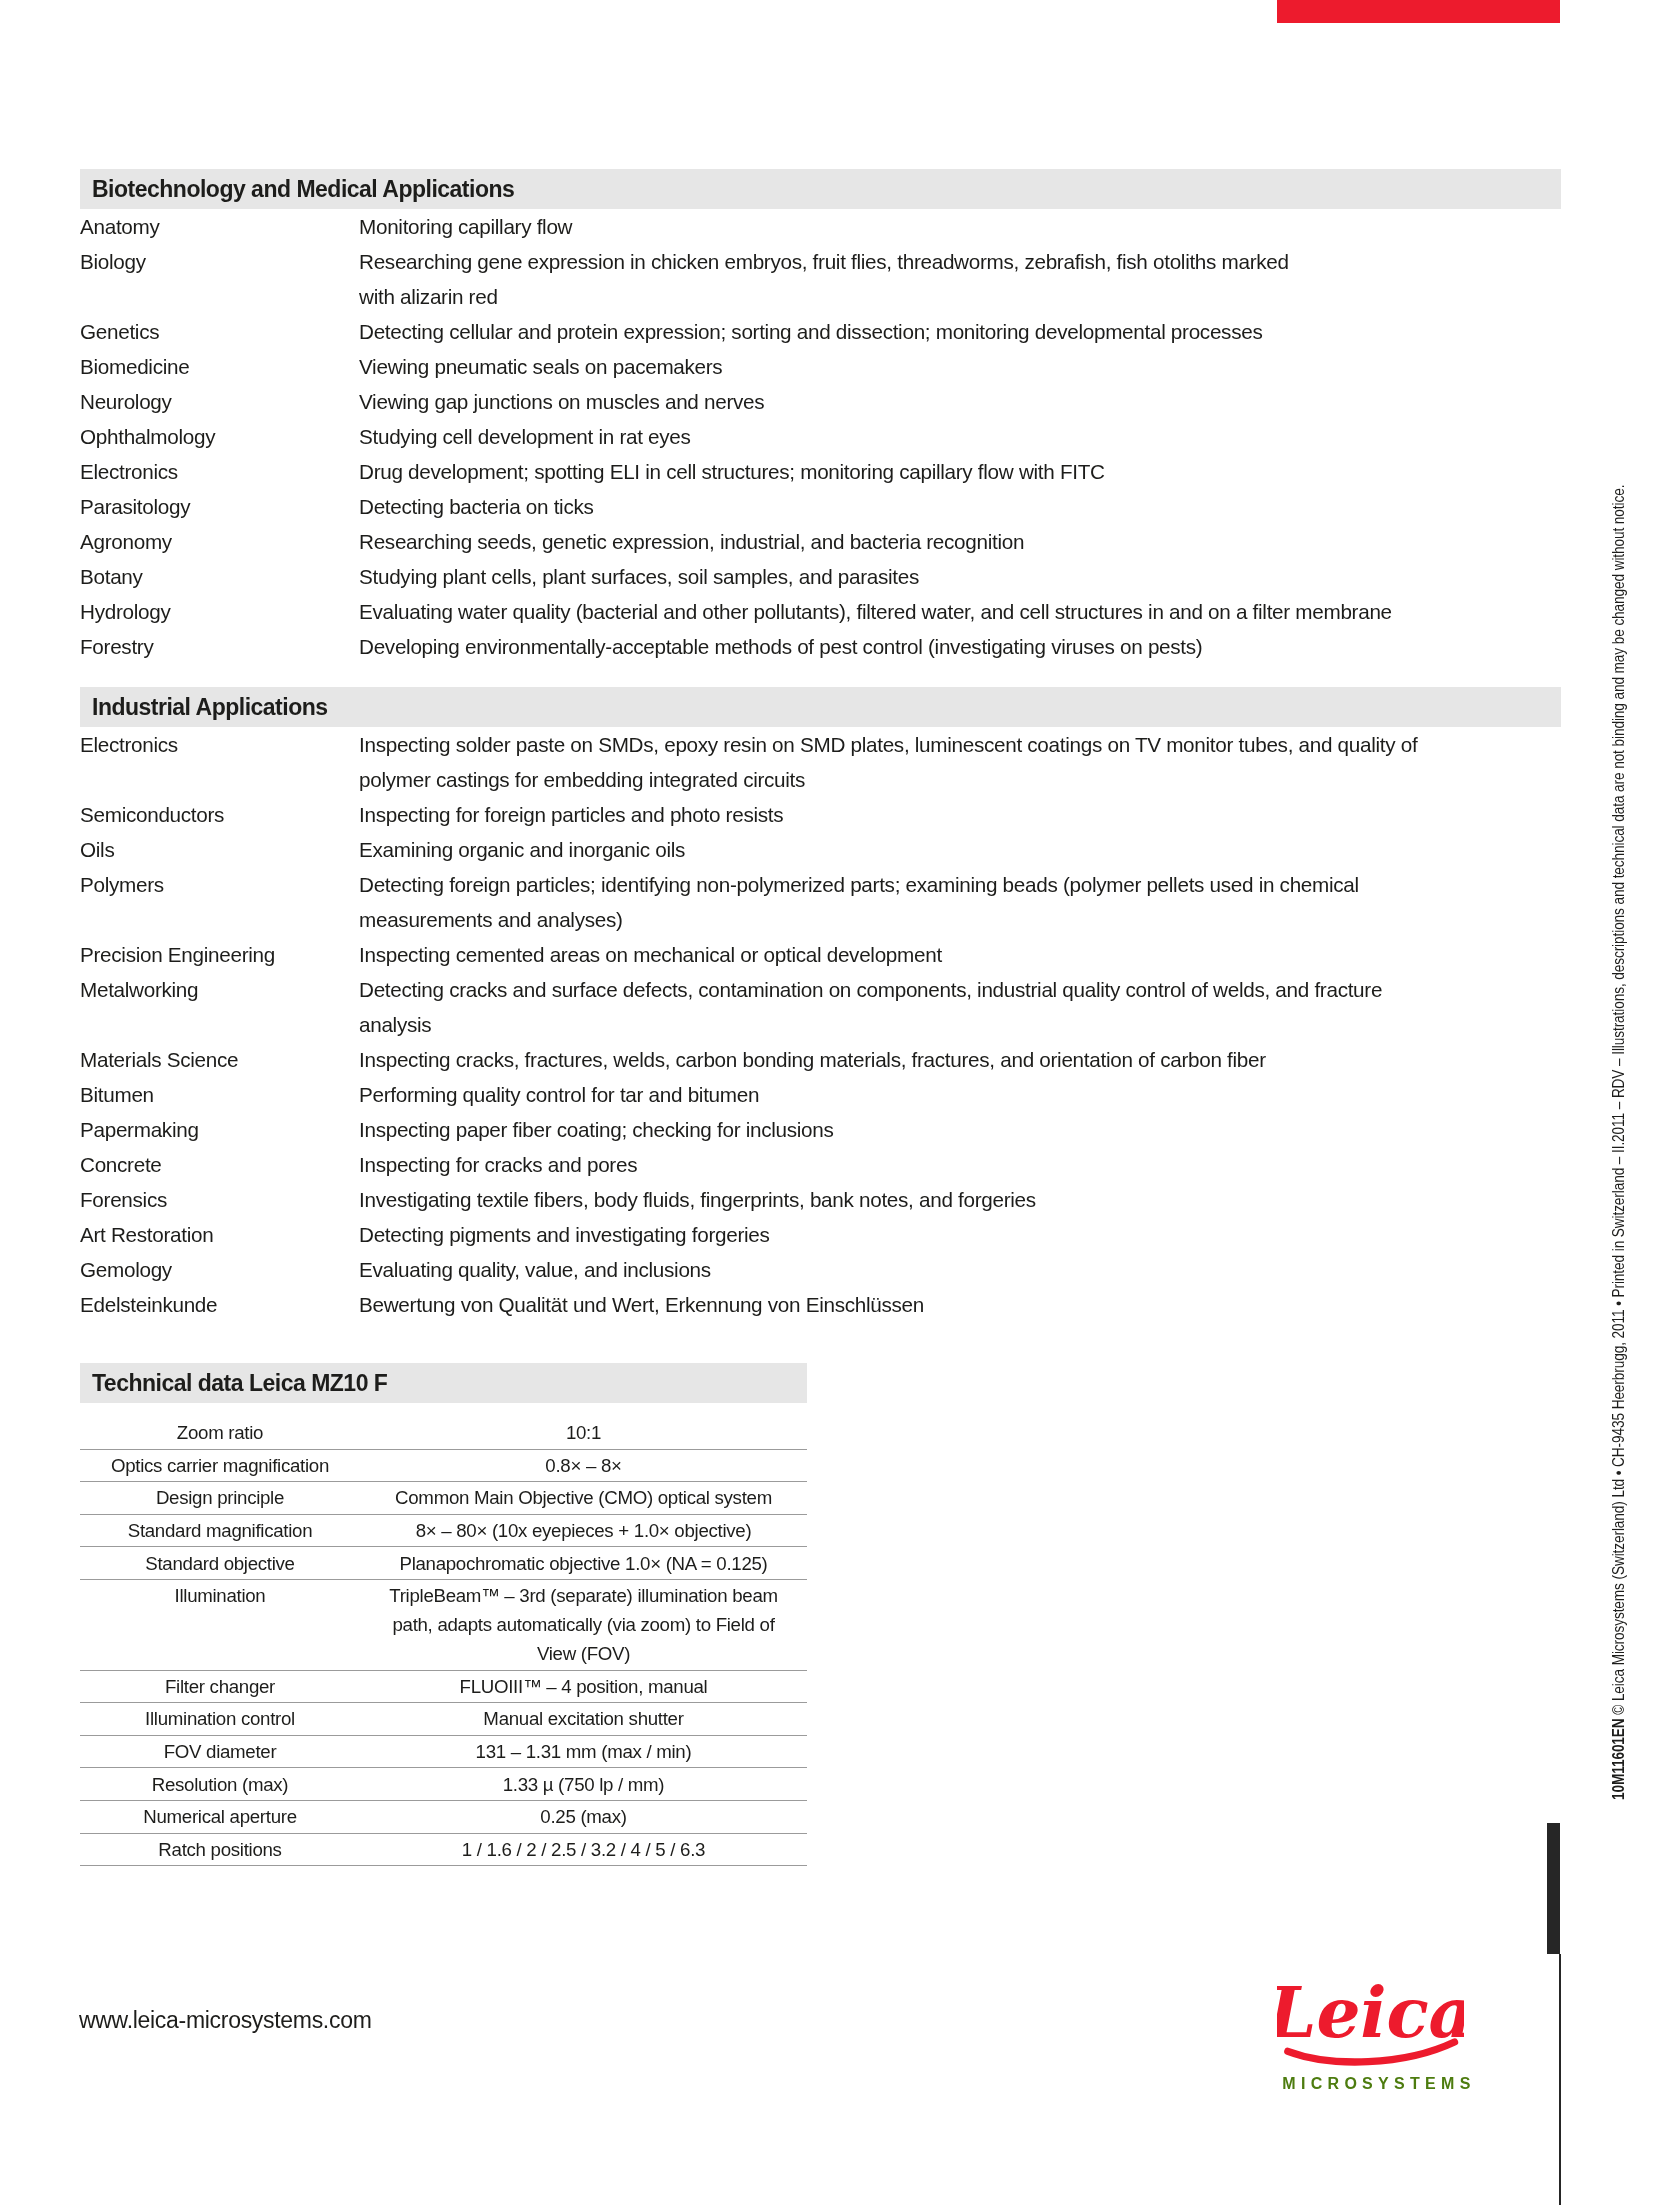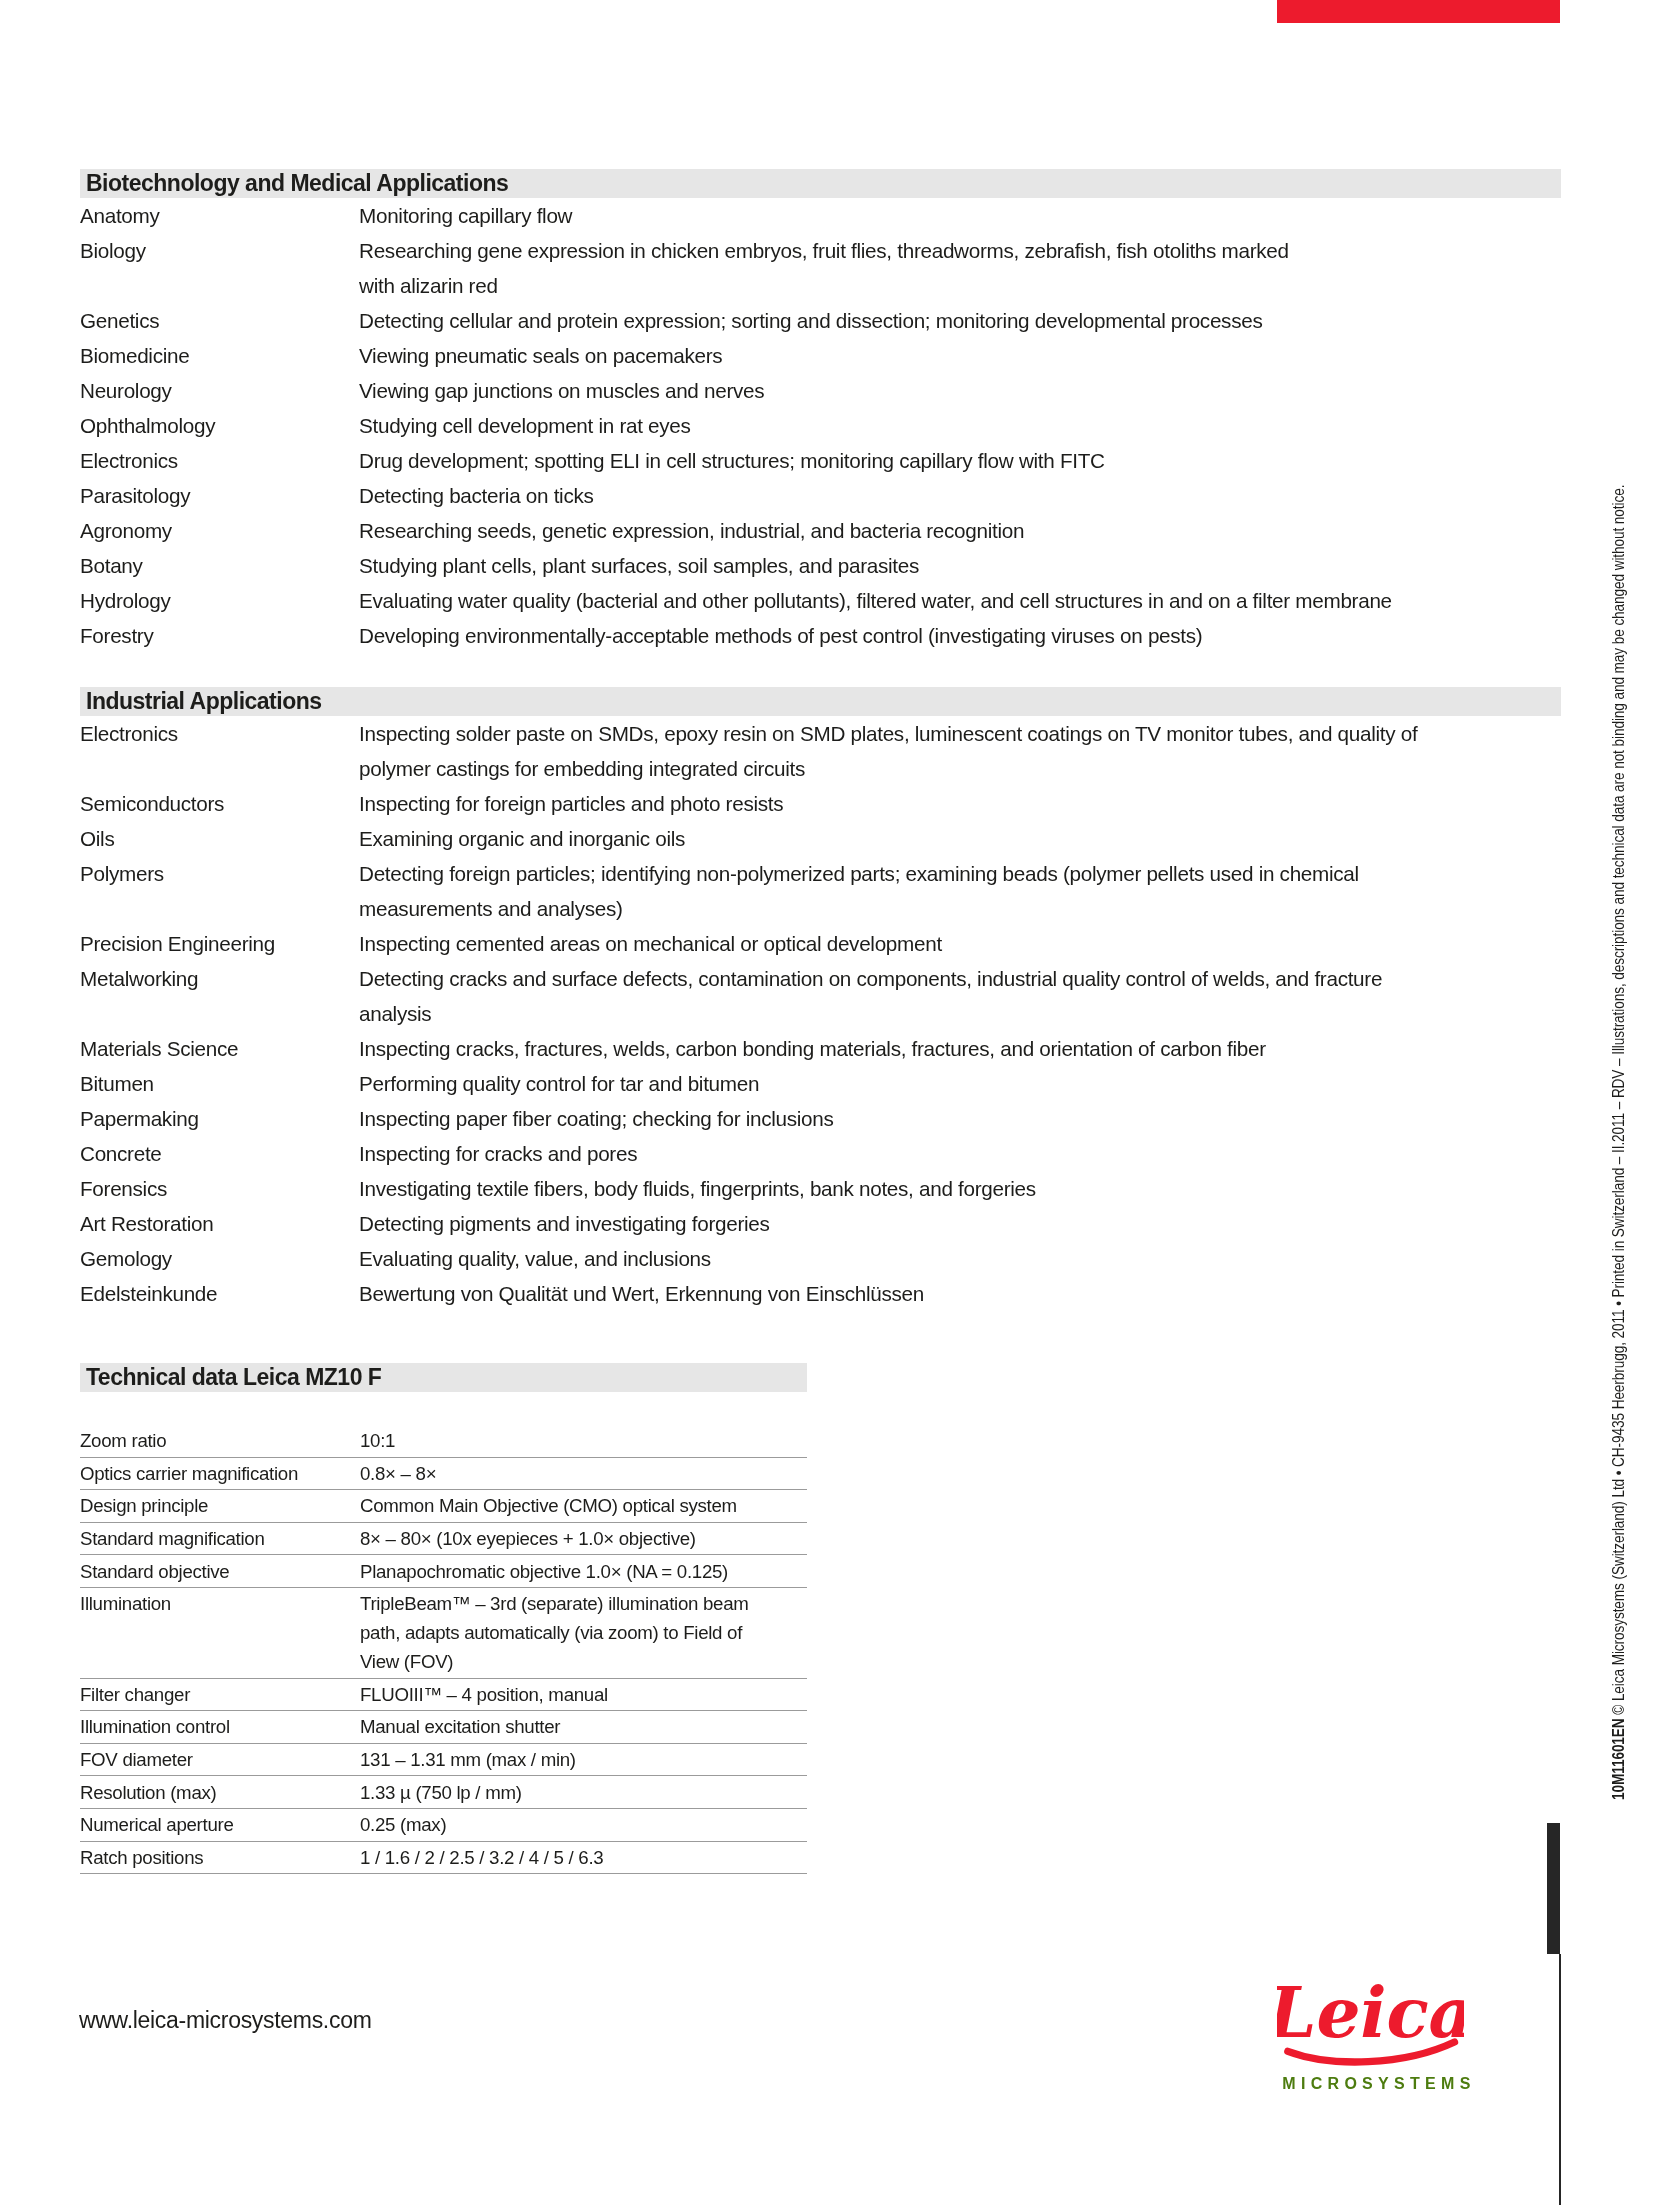--- a/index.html
+++ b/index.html
@@ -16,36 +16,36 @@
   
   .top-red-bar {
     position:absolute; left:1277px; top:0; width:283px; height:23px;
     background:var(--accent, #ed1b2d);
   }
 
   
   .section { position:absolute; left:80px; width:1481px; }
   .section-bar {
     background:var(--barbg, #e6e6e6);
-    height:29px;
+    height:40px;
     display:flex; align-items:center;
-    padding-left:6px;
+    padding-left:12px;
     box-sizing:border-box;
   }
   .section-title {
     font-size:23px; font-weight:bold; letter-spacing:-0.5px;
   }
   .app-table { }
   .app-row { display:flex; font-size:20.7px; line-height:35px; }
   .app-label { width:279px; flex:0 0 279px; }
   .app-desc  { flex:1; white-space:pre-line; }
 
   
   .tech-section { width:727px; }
-  .tech-table { margin-top:33px; }
+  .tech-table { margin-top:14px;text-align:center; }
   .tech-row {
     display:flex;
     font-size:18.7px; line-height:29px;
     padding:1.3px 0;
     border-bottom:1.3px solid var(--rule, #9b9b9b);
   }
   .tech-label { width:280px; flex:0 0 280px; }
   .tech-value { flex:1; white-space:pre-line; }
 
   

